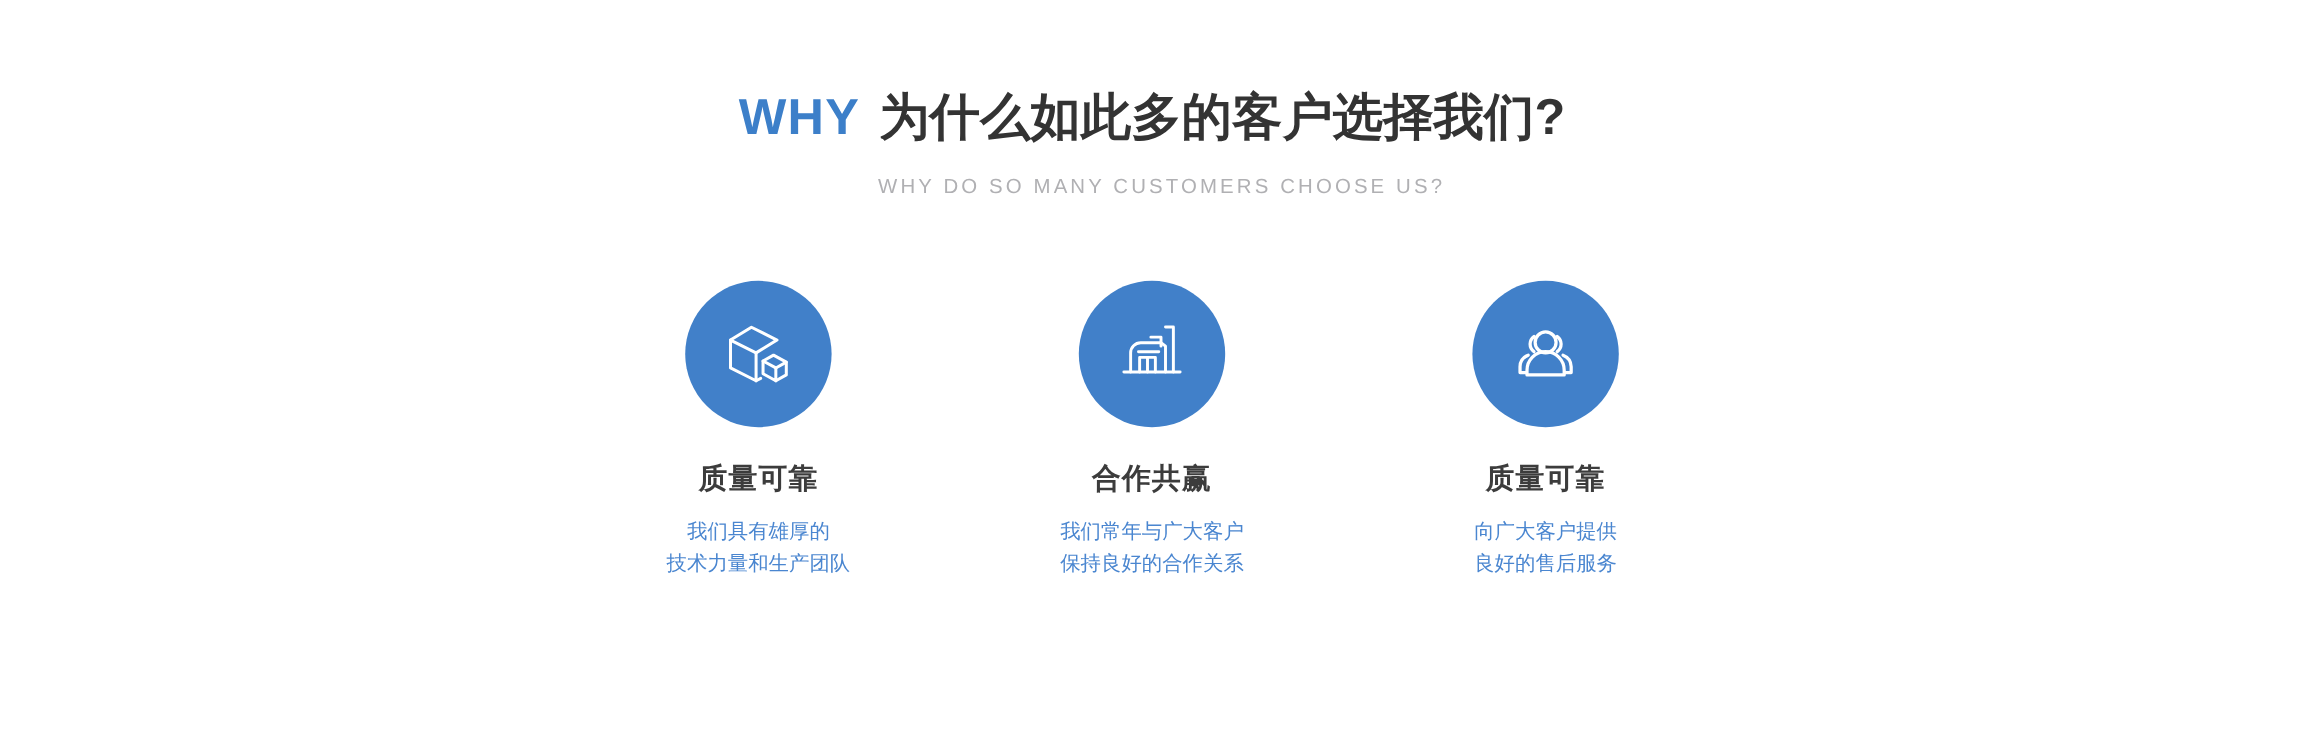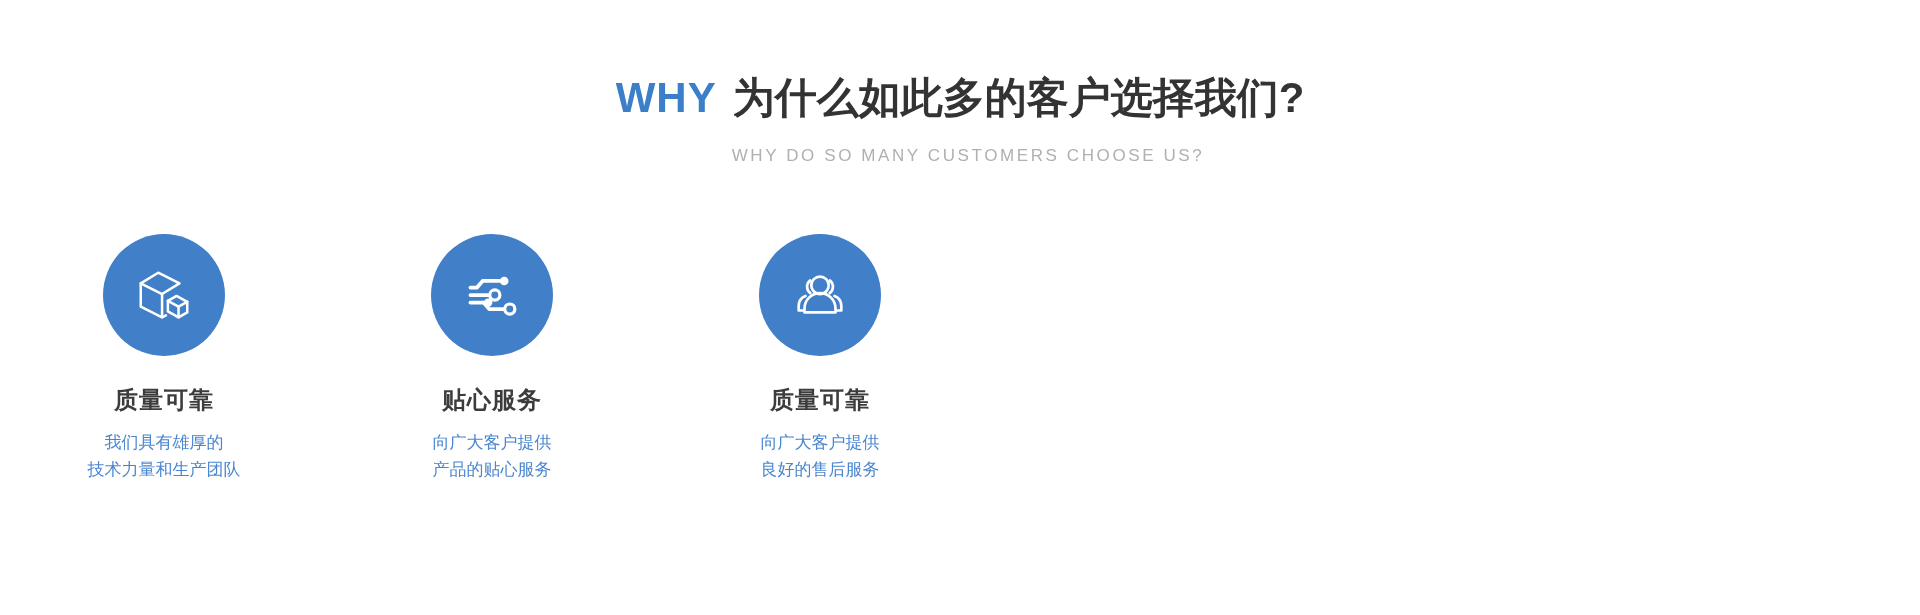--- a/index.html
+++ b/index.html
@@ -14,21 +14,21 @@
     font-family: "Liberation Sans", "DejaVu Sans", sans-serif;
     overflow: hidden;
   }
 
   .section {
     width: 1920px;
     height: 615px;
     box-sizing: border-box;
     display: flex;
     flex-direction: column;
-    align-items: flex-start;
+    align-items: center;
     background: #ffffff;
   }
 
   
   .heading-block {
     margin-top: 74px;
     text-align: center;
     width: 100%;
   }
 
@@ -154,46 +154,47 @@
           </svg>
         </span>
       </div>
       <div class="feature-title">质量可靠</div>
       <div class="feature-desc">
         <span class="desc-line">我们具有雄厚的</span>
         <span class="desc-line">技术力量和生产团队</span>
       </div>
     </div>
 
-
     <div class="feature-card">
       <div class="icon-circle">
         <span>
-          <svg width="60" height="60" viewBox="0 0 64 64" fill="none" stroke="#ffffff" stroke-width="4" stroke-linecap="round" stroke-linejoin="round">
-
-            <path d="M9 24 L16 24 L22 17 L40 17"></path>
-            <circle cx="45" cy="17" r="4.6" fill="#ffffff" stroke="none"></circle>
-
-            <path d="M9 32 L28 32"></path>
-            <circle cx="35" cy="32" r="5.4" fill="none" stroke="#ffffff" stroke-width="3.4"></circle>
-
-            <path d="M9 40 L22 40"></path>
-            <circle cx="28" cy="40" r="4.4" fill="#ffffff" stroke="none"></circle>
-
-            <path d="M23 40 L29 47 L45 47"></path>
-            <circle cx="51" cy="47" r="5.4" fill="none" stroke="#ffffff" stroke-width="3.4"></circle>
+          <svg width="60" height="60" viewBox="0 0 64 64" fill="none" stroke="#ffffff" stroke-width="2.6" stroke-linecap="round" stroke-linejoin="round">
+
+            <path d="M44 8 L51 8 L51 48"></path>
+
+            <path d="M31 17 L40 17 L40 25"></path>
+
+            <path d="M13 48 L13 31 a9 9 0 0 1 9 -9 L40 22 L44 25 L44 48"></path>
+
+            <path d="M20 30 L38 30"></path>
+
+            <path d="M21 48 L21 35 L35 35 L35 48"></path>
+            <path d="M28 35 L28 48"></path>
+
+            <path d="M7 48 L57 48"></path>
           </svg>
         </span>
       </div>
-      <div class="feature-title">贴心服务</div>
+      <div class="feature-title">合作共赢</div>
       <div class="feature-desc">
-        <span class="desc-line">向广大客户提供</span>
-        <span class="desc-line">产品的贴心服务</span>
-      </div>
-    </div>
+        <span class="desc-line">我们常年与广大客户</span>
+        <span class="desc-line">保持良好的合作关系</span>
+      </div>
+    </div>
+
 
     <div class="feature-card">
       <div class="icon-circle">
         <span>
           <svg width="62" height="62" viewBox="0 0 64 64" fill="none" stroke="#ffffff" stroke-width="2.8" stroke-linecap="round" stroke-linejoin="round">
 
             <path d="M22 17 a8 8 0 0 0 0 13"></path>
             <path d="M17 33 a11 11 0 0 0 -7 10 L10 48 L15 48"></path>
 
             <path d="M42 17 a8 8 0 0 1 0 13"></path>

